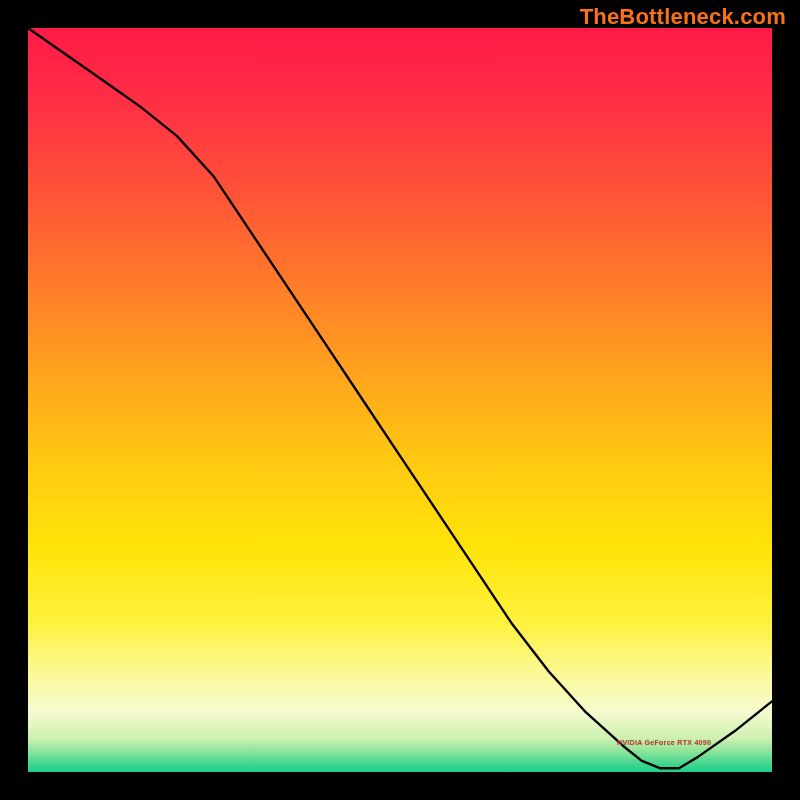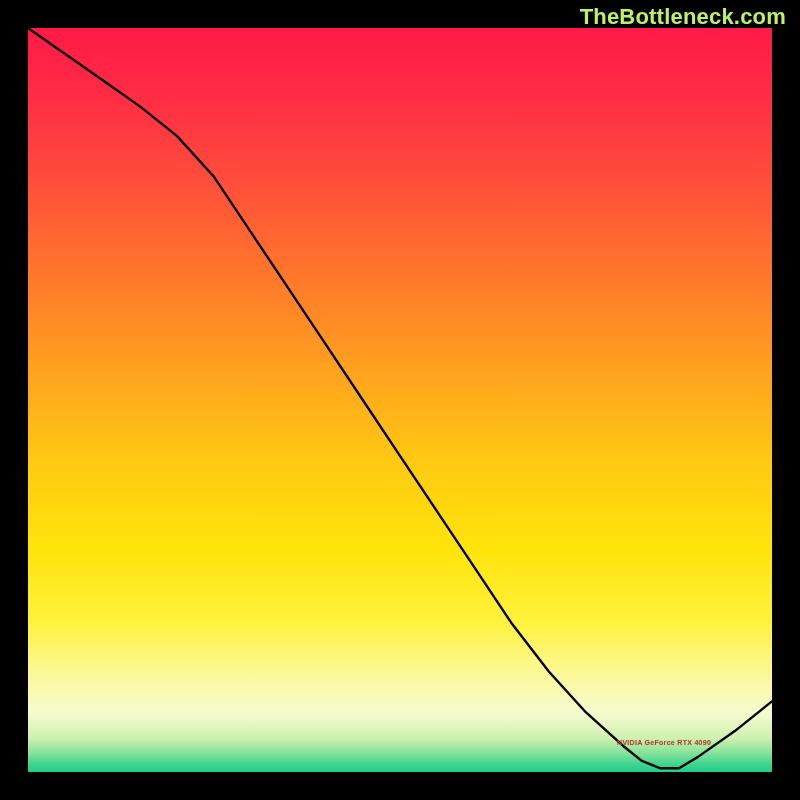--- a/index.html
+++ b/index.html
@@ -14,21 +14,21 @@
   .frame {
     position: relative;
     width: 800px;
     height: 800px;
     background: #000;
   }
   .watermark {
     position: absolute;
     top: 4px;
     right: 14px;
-    color: #bef264;
+    color: #f97316;
     font-size: 22px;
     font-weight: 600;
     letter-spacing: 0.2px;
     z-index: 10;
   }
   .plot {
     position: absolute;
     left: 28px;
     top: 28px;
     width: 744px;

